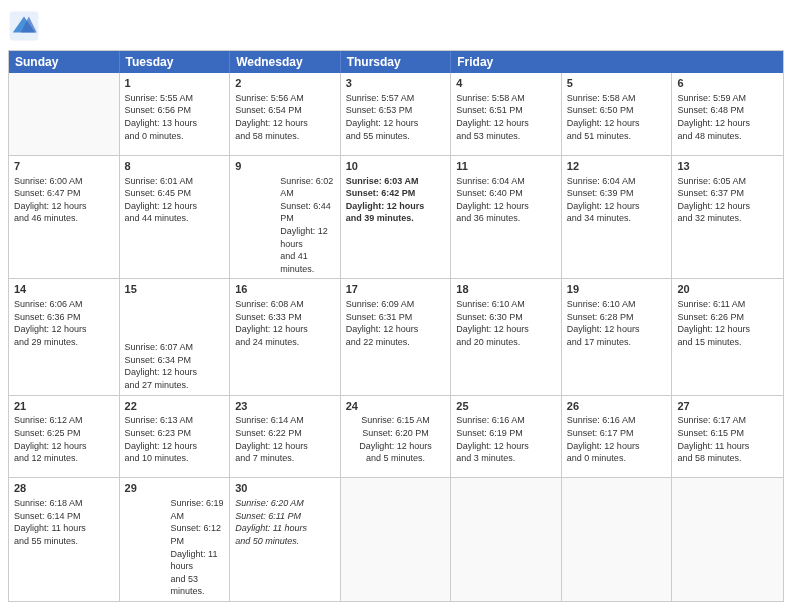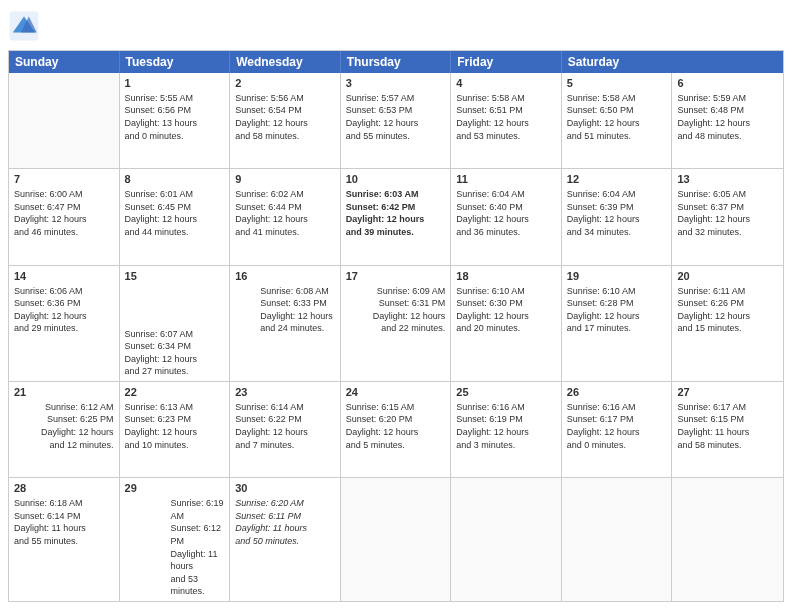--- a/index.html
+++ b/index.html
@@ -132,21 +132,20 @@
     </div>
   </div>
 
   <div class="calendar">
     <div class="cal-header">
     <div class="cal-header-cell">Sunday</div>
         <div class="cal-header-cell">Tuesday</div>
         <div class="cal-header-cell">Wednesday</div>
         <div class="cal-header-cell">Thursday</div>
         <div class="cal-header-cell">Friday</div>
-        <div class="cal-header-cell">Saturday</div>
       </div>
     <div class="cal-body">
     <div class="cal-row">
           <div class="cal-cell empty"></div>
           <div class="cal-cell">
             <span class="day-num">1</span>
             <div class="cell-info" style="white-space: pre-line;">Sunrise: 5:55 AM
 Sunset: 6:56 PM
 Daylight: 13 hours
 and 0 minutes.</div>
@@ -197,21 +196,21 @@
           </div>
           <div class="cal-cell">
             <span class="day-num">8</span>
             <div class="cell-info" style="white-space: pre-line;">Sunrise: 6:01 AM
 Sunset: 6:45 PM
 Daylight: 12 hours
 and 44 minutes.</div>
           </div>
           <div class="cal-cell">
             <span class="day-num">9</span>
-            <div class="cell-info" style="white-space: pre-line;">Sunrise: 6:02 AM
+            <div class="cell-info" style="white-space: pre-line; margin-left: 45px;">Sunrise: 6:02 AM
 Sunset: 6:44 PM
 Daylight: 12 hours
 and 41 minutes.</div>
           </div>
           <div class="cal-cell">
             <span class="day-num">10</span>
             <div class="cell-info" style="white-space: pre-line; font-weight: bold;">Sunrise: 6:03 AM
 Sunset: 6:42 PM
 Daylight: 12 hours
 and 39 minutes.</div>
@@ -248,28 +247,28 @@
           </div>
           <div class="cal-cell">
             <span class="day-num">15</span>
             <div class="cell-info" style="white-space: pre-line; margin-top: 44px;">Sunrise: 6:07 AM
 Sunset: 6:34 PM
 Daylight: 12 hours
 and 27 minutes.</div>
           </div>
           <div class="cal-cell">
             <span class="day-num">16</span>
-            <div class="cell-info" style="white-space: pre-line; margin-left: 25px;">Sunrise: 6:08 AM
+            <div class="cell-info" style="white-space: pre-line;">Sunrise: 6:08 AM
 Sunset: 6:33 PM
 Daylight: 12 hours
 and 24 minutes.</div>
           </div>
           <div class="cal-cell">
             <span class="day-num">17</span>
-            <div class="cell-info" style="white-space: pre-line; text-align: right;">Sunrise: 6:09 AM
+            <div class="cell-info" style="white-space: pre-line;">Sunrise: 6:09 AM
 Sunset: 6:31 PM
 Daylight: 12 hours
 and 22 minutes.</div>
           </div>
           <div class="cal-cell">
             <span class="day-num">18</span>
             <div class="cell-info" style="white-space: pre-line;">Sunrise: 6:10 AM
 Sunset: 6:30 PM
 Daylight: 12 hours
 and 20 minutes.</div>
@@ -285,42 +284,42 @@
             <span class="day-num">20</span>
             <div class="cell-info" style="white-space: pre-line;">Sunrise: 6:11 AM
 Sunset: 6:26 PM
 Daylight: 12 hours
 and 15 minutes.</div>
           </div>
         </div>
         <div class="cal-row">
           <div class="cal-cell">
             <span class="day-num">21</span>
-            <div class="cell-info" style="white-space: pre-line; text-align: right;">Sunrise: 6:12 AM
+            <div class="cell-info" style="white-space: pre-line;">Sunrise: 6:12 AM
 Sunset: 6:25 PM
 Daylight: 12 hours
 and 12 minutes.</div>
           </div>
           <div class="cal-cell">
             <span class="day-num">22</span>
             <div class="cell-info" style="white-space: pre-line;">Sunrise: 6:13 AM
 Sunset: 6:23 PM
 Daylight: 12 hours
 and 10 minutes.</div>
           </div>
           <div class="cal-cell">
             <span class="day-num">23</span>
             <div class="cell-info" style="white-space: pre-line;">Sunrise: 6:14 AM
 Sunset: 6:22 PM
 Daylight: 12 hours
 and 7 minutes.</div>
           </div>
           <div class="cal-cell">
             <span class="day-num">24</span>
-            <div class="cell-info" style="white-space: pre-line;">Sunrise: 6:15 AM
+            <div class="cell-info" style="white-space: pre-line; text-align: center;">Sunrise: 6:15 AM
 Sunset: 6:20 PM
 Daylight: 12 hours
 and 5 minutes.</div>
           </div>
           <div class="cal-cell">
             <span class="day-num">25</span>
             <div class="cell-info" style="white-space: pre-line;">Sunrise: 6:16 AM
 Sunset: 6:19 PM
 Daylight: 12 hours
 and 3 minutes.</div>

